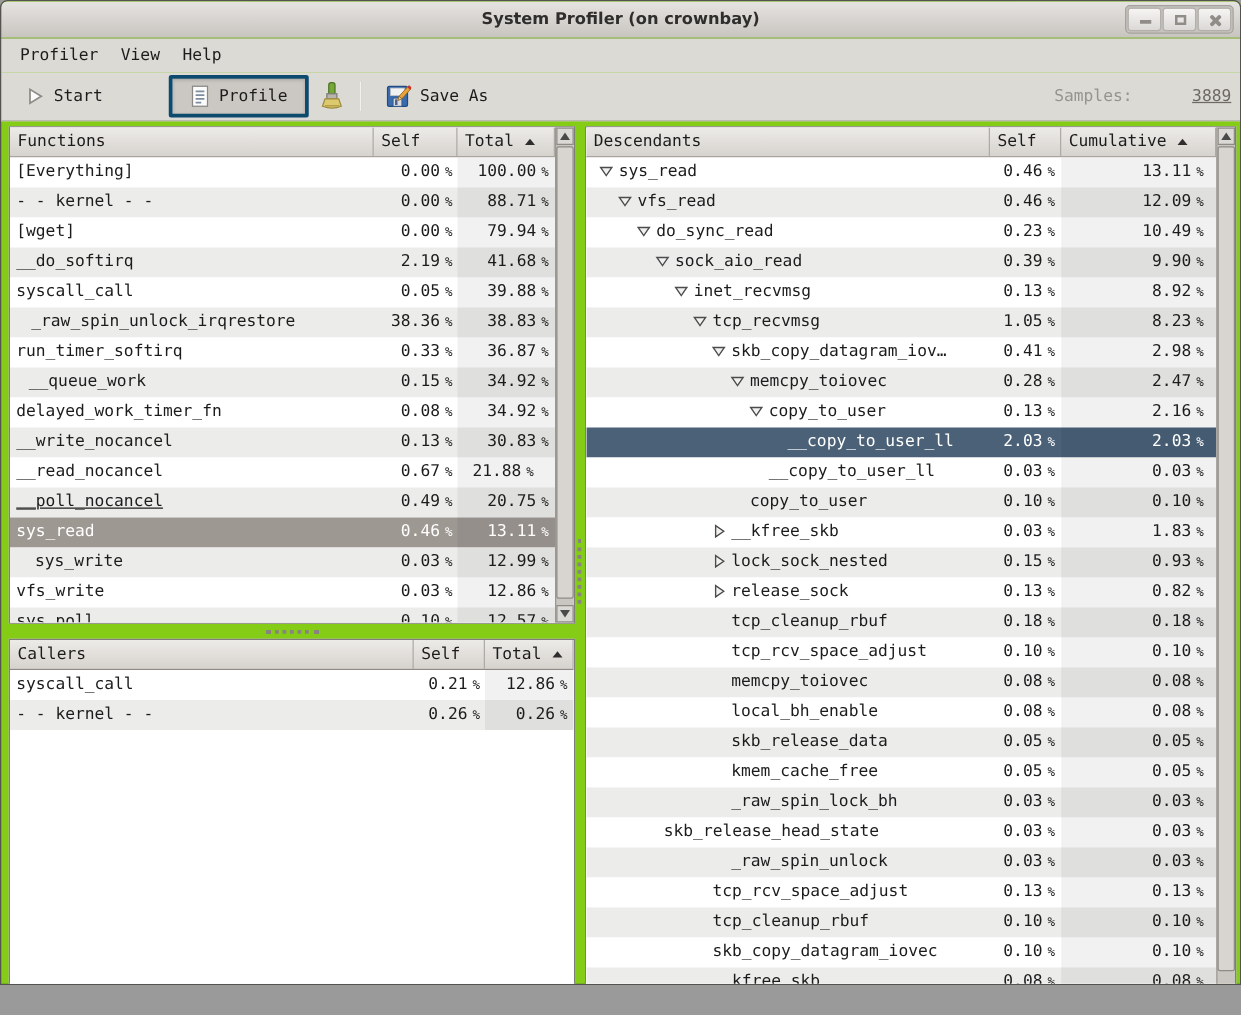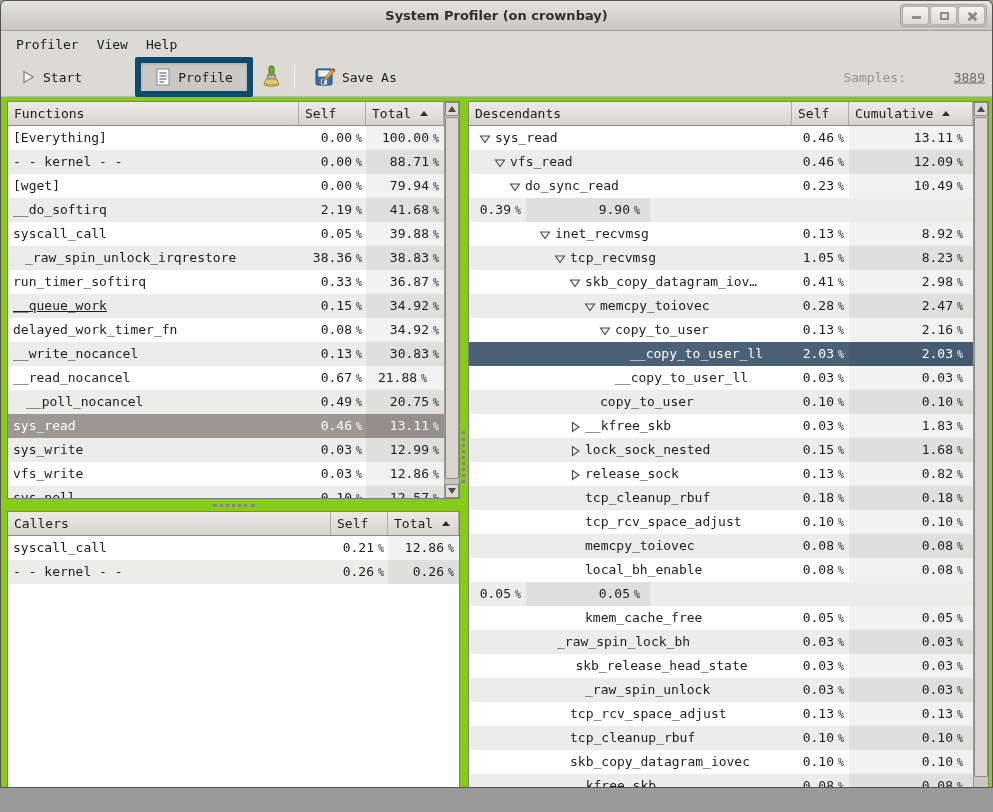--- a/index.html
+++ b/index.html
@@ -30,21 +30,21 @@
   .glyph-close i:first-child{transform:rotate(45deg);}
   .glyph-close i:last-child{transform:rotate(-45deg);}
   
   .menubar{position:absolute;left:0;top:30px;right:0;height:27px;background:#dcdad5;
     display:flex;align-items:center;padding-left:6px;}
   .menu-item{padding:4px 9px;}
   
   .toolbar{position:absolute;left:0;top:57px;right:0;height:39px;background:#dcdad5;
     border-bottom:1px solid #bbb8b3;display:flex;align-items:center;padding-left:8px;}
   .tool-btn{display:flex;align-items:center;gap:7px;padding:5px 10px;border:1px solid transparent;border-radius:2px;}
-  .tool-btn.pressed{background:#cbc8c3;border:6px solid #0c4a6e;
+  .tool-btn.pressed{background:#cbc8c3;border:3px solid #0c4a6e;
     box-shadow:inset 0 1px 3px rgba(0,0,0,0.18);margin-left:42px;padding:5px 14px;justify-content:center;}
   .tool-btn.icononly{padding:4px 5px;margin-left:2px;}
   .tool-sep{width:1px;height:24px;background:#a5a29d;border-right:1px solid #f2f1ef;margin:0 9px 0 7px;}
   .samples-label{position:absolute;right:86px;top:50%;transform:translateY(-50%);color:#97948f;}
   .samples-value{position:absolute;right:7px;top:50%;transform:translateY(-50%);color:#6d6a66;text-decoration:underline;}
   .icon{display:inline-block;line-height:0;}
   
   .pane{position:absolute;background:#fff;border:1px solid #807e7a;}
   .functions-pane{left:6px;top:100px;width:453px;height:398px;}
   .callers-pane{left:6px;top:510px;width:453px;height:296px;}
@@ -214,51 +214,51 @@
             <div class="cell" style="width: 291px; padding-left: 17px;">_raw_spin_unlock_irqrestore</div>
             <div class="cell numcell" style="width: 67px; padding-right: 4px;"><span class="num">38.36</span><span class="unit">%</span></div>
             <div class="cell numcell sortcol" style="width: 78px; padding-right: 5px;"><span class="num">38.83</span><span class="unit">%</span></div>
           </div>
           <div class="row">
             <div class="cell" style="width: 291px; padding-left: 5px;">run_timer_softirq</div>
             <div class="cell numcell" style="width: 67px; padding-right: 4px;"><span class="num">0.33</span><span class="unit">%</span></div>
             <div class="cell numcell sortcol" style="width: 78px; padding-right: 5px;"><span class="num">36.87</span><span class="unit">%</span></div>
           </div>
           <div class="row stripe">
-            <div class="cell" style="width: 291px; padding-left: 5px; text-decoration: underline;">__queue_work</div>
+            <div class="cell" style="width: 291px; padding-left: 15px;">__queue_work</div>
             <div class="cell numcell" style="width: 67px; padding-right: 4px;"><span class="num">0.15</span><span class="unit">%</span></div>
             <div class="cell numcell sortcol" style="width: 78px; padding-right: 5px;"><span class="num">34.92</span><span class="unit">%</span></div>
           </div>
           <div class="row">
             <div class="cell" style="width: 291px; padding-left: 5px;">delayed_work_timer_fn</div>
             <div class="cell numcell" style="width: 67px; padding-right: 4px;"><span class="num">0.08</span><span class="unit">%</span></div>
             <div class="cell numcell sortcol" style="width: 78px; padding-right: 5px;"><span class="num">34.92</span><span class="unit">%</span></div>
           </div>
           <div class="row stripe">
             <div class="cell" style="width: 291px; padding-left: 5px;">__write_nocancel</div>
             <div class="cell numcell" style="width: 67px; padding-right: 4px;"><span class="num">0.13</span><span class="unit">%</span></div>
             <div class="cell numcell sortcol" style="width: 78px; padding-right: 5px;"><span class="num">30.83</span><span class="unit">%</span></div>
           </div>
           <div class="row">
             <div class="cell" style="width: 291px; padding-left: 5px;">__read_nocancel</div>
             <div class="cell numcell" style="width: 67px; padding-right: 4px;"><span class="num">0.67</span><span class="unit">%</span></div>
             <div class="cell numcell sortcol" style="width: 78px; padding-right: 5px; text-align: center;"><span class="num">21.88</span><span class="unit">%</span></div>
           </div>
           <div class="row stripe">
-            <div class="cell" style="width: 291px; padding-left: 18px;">__poll_nocancel</div>
+            <div class="cell" style="width: 291px; padding-left: 5px; text-decoration: underline;">__poll_nocancel</div>
             <div class="cell numcell" style="width: 67px; padding-right: 4px;"><span class="num">0.49</span><span class="unit">%</span></div>
             <div class="cell numcell sortcol" style="width: 78px; padding-right: 5px;"><span class="num">20.75</span><span class="unit">%</span></div>
           </div>
           <div class="row sel-gray">
             <div class="cell" style="width: 291px; padding-left: 5px;">sys_read</div>
             <div class="cell numcell" style="width: 67px; padding-right: 4px;"><span class="num">0.46</span><span class="unit">%</span></div>
             <div class="cell numcell sortcol" style="width: 78px; padding-right: 5px;"><span class="num">13.11</span><span class="unit">%</span></div>
           </div>
           <div class="row stripe">
-            <div class="cell" style="width: 291px; padding-left: 5px;">sys_write</div>
+            <div class="cell" style="width: 291px; padding-left: 20px;">sys_write</div>
             <div class="cell numcell" style="width: 67px; padding-right: 4px;"><span class="num">0.03</span><span class="unit">%</span></div>
             <div class="cell numcell sortcol" style="width: 78px; padding-right: 5px;"><span class="num">12.99</span><span class="unit">%</span></div>
           </div>
           <div class="row">
             <div class="cell" style="width: 291px; padding-left: 5px;">vfs_write</div>
             <div class="cell numcell" style="width: 67px; padding-right: 4px;"><span class="num">0.03</span><span class="unit">%</span></div>
             <div class="cell numcell sortcol" style="width: 78px; padding-right: 5px;"><span class="num">12.86</span><span class="unit">%</span></div>
           </div>
           <div class="row stripe">
             <div class="cell" style="width: 291px; padding-left: 5px;">sys_poll</div>
@@ -340,20 +340,23 @@
             <div class="cell numcell sortcol" style="width: 124px; padding-right: 10px;"><span class="num">12.09</span><span class="unit">%</span></div>
           </div>
           <div class="row">
             <div class="cell" style="width: 323px; padding-left: 40px;"><span class="exp"><svg width="12" height="12" viewBox="0 0 12 12">
                   <polygon points="1.5,3 10.5,3 6,9.5" fill="#f2f1ef" stroke="#4c4c4c" stroke-width="1.1"></polygon>
                 </svg></span><span>do_sync_read</span></div>
             <div class="cell numcell" style="width: 57px; padding-right: 5px;"><span class="num">0.23</span><span class="unit">%</span></div>
             <div class="cell numcell sortcol" style="width: 124px; padding-right: 10px;"><span class="num">10.49</span><span class="unit">%</span></div>
           </div>
           <div class="row stripe">
+            <div class="cell" style="width: 323px; padding-left: 55px;"><span class="exp"><svg width="12" height="12" viewBox="0 0 12 12">
+                  <polygon points="1.5,3 10.5,3 6,9.5" fill="#f2f1ef" stroke="#4c4c4c" stroke-width="1.1"></polygon>
+                </svg></span><span>sock_aio_read</span></div>
             <div class="cell numcell" style="width: 57px; padding-right: 5px;"><span class="num">0.39</span><span class="unit">%</span></div>
             <div class="cell numcell sortcol" style="width: 124px; padding-right: 10px;"><span class="num">9.90</span><span class="unit">%</span></div>
           </div>
           <div class="row">
             <div class="cell" style="width: 323px; padding-left: 70px;"><span class="exp"><svg width="12" height="12" viewBox="0 0 12 12">
                   <polygon points="1.5,3 10.5,3 6,9.5" fill="#f2f1ef" stroke="#4c4c4c" stroke-width="1.1"></polygon>
                 </svg></span><span>inet_recvmsg</span></div>
             <div class="cell numcell" style="width: 57px; padding-right: 5px;"><span class="num">0.13</span><span class="unit">%</span></div>
             <div class="cell numcell sortcol" style="width: 124px; padding-right: 10px;"><span class="num">8.92</span><span class="unit">%</span></div>
           </div>
@@ -405,21 +408,21 @@
                   <polygon points="3.5,1.5 3.5,10.5 10,6" fill="#f2f1ef" stroke="#4c4c4c" stroke-width="1.1"></polygon>
                 </svg></span><span>__kfree_skb</span></div>
             <div class="cell numcell" style="width: 57px; padding-right: 5px;"><span class="num">0.03</span><span class="unit">%</span></div>
             <div class="cell numcell sortcol" style="width: 124px; padding-right: 10px;"><span class="num">1.83</span><span class="unit">%</span></div>
           </div>
           <div class="row stripe">
             <div class="cell" style="width: 323px; padding-left: 100px;"><span class="exp"><svg width="12" height="12" viewBox="0 0 12 12">
                   <polygon points="3.5,1.5 3.5,10.5 10,6" fill="#f2f1ef" stroke="#4c4c4c" stroke-width="1.1"></polygon>
                 </svg></span><span>lock_sock_nested</span></div>
             <div class="cell numcell" style="width: 57px; padding-right: 5px;"><span class="num">0.15</span><span class="unit">%</span></div>
-            <div class="cell numcell sortcol" style="width: 124px; padding-right: 10px;"><span class="num">1.68</span><span class="unit">%</span></div>
+            <div class="cell numcell sortcol" style="width: 124px; padding-right: 10px;"><span class="num">0.93</span><span class="unit">%</span></div>
           </div>
           <div class="row">
             <div class="cell" style="width: 323px; padding-left: 100px;"><span class="exp"><svg width="12" height="12" viewBox="0 0 12 12">
                   <polygon points="3.5,1.5 3.5,10.5 10,6" fill="#f2f1ef" stroke="#4c4c4c" stroke-width="1.1"></polygon>
                 </svg></span><span>release_sock</span></div>
             <div class="cell numcell" style="width: 57px; padding-right: 5px;"><span class="num">0.13</span><span class="unit">%</span></div>
             <div class="cell numcell sortcol" style="width: 124px; padding-right: 10px;"><span class="num">0.82</span><span class="unit">%</span></div>
           </div>
           <div class="row stripe">
             <div class="cell" style="width: 323px; padding-left: 100px;"><span class="exp"></span><span>tcp_cleanup_rbuf</span></div>
@@ -435,35 +438,36 @@
             <div class="cell" style="width: 323px; padding-left: 100px;"><span class="exp"></span><span>memcpy_toiovec</span></div>
             <div class="cell numcell" style="width: 57px; padding-right: 5px;"><span class="num">0.08</span><span class="unit">%</span></div>
             <div class="cell numcell sortcol" style="width: 124px; padding-right: 10px;"><span class="num">0.08</span><span class="unit">%</span></div>
           </div>
           <div class="row">
             <div class="cell" style="width: 323px; padding-left: 100px;"><span class="exp"></span><span>local_bh_enable</span></div>
             <div class="cell numcell" style="width: 57px; padding-right: 5px;"><span class="num">0.08</span><span class="unit">%</span></div>
             <div class="cell numcell sortcol" style="width: 124px; padding-right: 10px;"><span class="num">0.08</span><span class="unit">%</span></div>
           </div>
           <div class="row stripe">
+            <div class="cell" style="width: 323px; padding-left: 100px;"><span class="exp"></span><span>skb_release_data</span></div>
             <div class="cell numcell" style="width: 57px; padding-right: 5px;"><span class="num">0.05</span><span class="unit">%</span></div>
             <div class="cell numcell sortcol" style="width: 124px; padding-right: 10px;"><span class="num">0.05</span><span class="unit">%</span></div>
           </div>
           <div class="row">
             <div class="cell" style="width: 323px; padding-left: 100px;"><span class="exp"></span><span>kmem_cache_free</span></div>
             <div class="cell numcell" style="width: 57px; padding-right: 5px;"><span class="num">0.05</span><span class="unit">%</span></div>
             <div class="cell numcell sortcol" style="width: 124px; padding-right: 10px;"><span class="num">0.05</span><span class="unit">%</span></div>
           </div>
           <div class="row stripe">
-            <div class="cell" style="width: 323px; padding-left: 72px;"><span class="exp"></span><span>_raw_spin_lock_bh</span></div>
+            <div class="cell" style="width: 323px; padding-left: 100px;"><span class="exp"></span><span>_raw_spin_lock_bh</span></div>
             <div class="cell numcell" style="width: 57px; padding-right: 5px;"><span class="num">0.03</span><span class="unit">%</span></div>
             <div class="cell numcell sortcol" style="width: 124px; padding-right: 10px;"><span class="num">0.03</span><span class="unit">%</span></div>
           </div>
           <div class="row">
-            <div class="cell" style="width: 323px; padding-left: 46px; text-align: center;"><span class="exp"></span><span>skb_release_head_state</span></div>
+            <div class="cell" style="width: 323px; padding-left: 46px;"><span class="exp"></span><span>skb_release_head_state</span></div>
             <div class="cell numcell" style="width: 57px; padding-right: 5px;"><span class="num">0.03</span><span class="unit">%</span></div>
             <div class="cell numcell sortcol" style="width: 124px; padding-right: 10px;"><span class="num">0.03</span><span class="unit">%</span></div>
           </div>
           <div class="row stripe">
             <div class="cell" style="width: 323px; padding-left: 100px;"><span class="exp"></span><span>_raw_spin_unlock</span></div>
             <div class="cell numcell" style="width: 57px; padding-right: 5px;"><span class="num">0.03</span><span class="unit">%</span></div>
             <div class="cell numcell sortcol" style="width: 124px; padding-right: 10px;"><span class="num">0.03</span><span class="unit">%</span></div>
           </div>
           <div class="row">
             <div class="cell" style="width: 323px; padding-left: 85px;"><span class="exp"></span><span>tcp_rcv_space_adjust</span></div>

